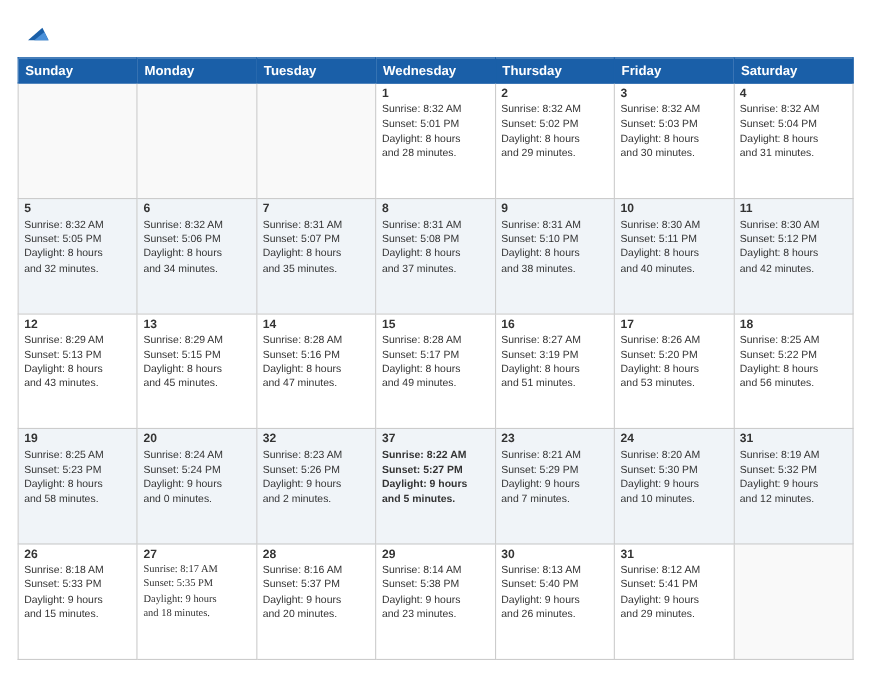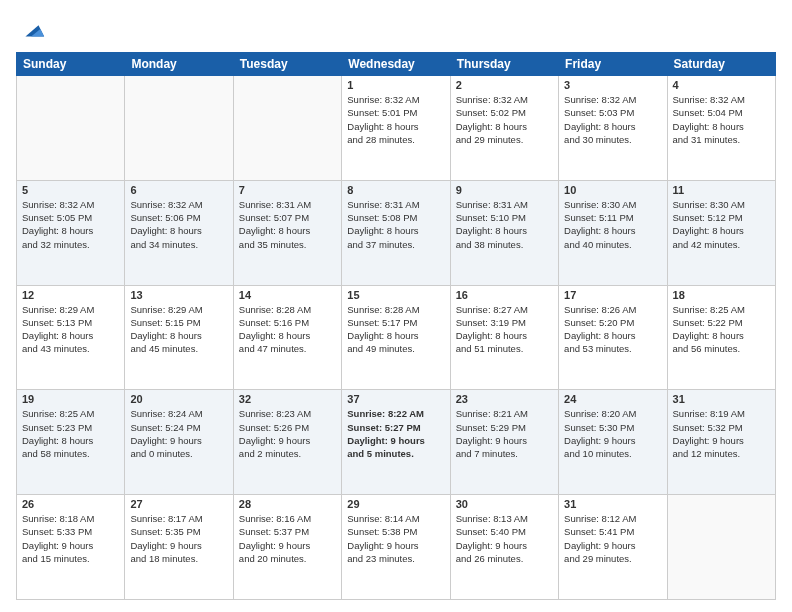--- a/index.html
+++ b/index.html
@@ -310,21 +310,21 @@
         <tr>
           <td>
             <div class="day-num">26</div>
             <div class="day-info" style="white-space: pre-line;">Sunrise: 8:18 AM
 Sunset: 5:33 PM
 Daylight: 9 hours
 and 15 minutes.</div>
           </td>
           <td>
             <div class="day-num">27</div>
-            <div class="day-info" style="white-space: pre-line;">Sunrise: 8:17 AM
+            <div class="day-info" style="white-space: pre-line; font-family: Liberation Serif, serif;">Sunrise: 8:17 AM
 Sunset: 5:35 PM
 Daylight: 9 hours
 and 18 minutes.</div>
           </td>
           <td>
             <div class="day-num">28</div>
             <div class="day-info" style="white-space: pre-line;">Sunrise: 8:16 AM
 Sunset: 5:37 PM
 Daylight: 9 hours
 and 20 minutes.</div>

